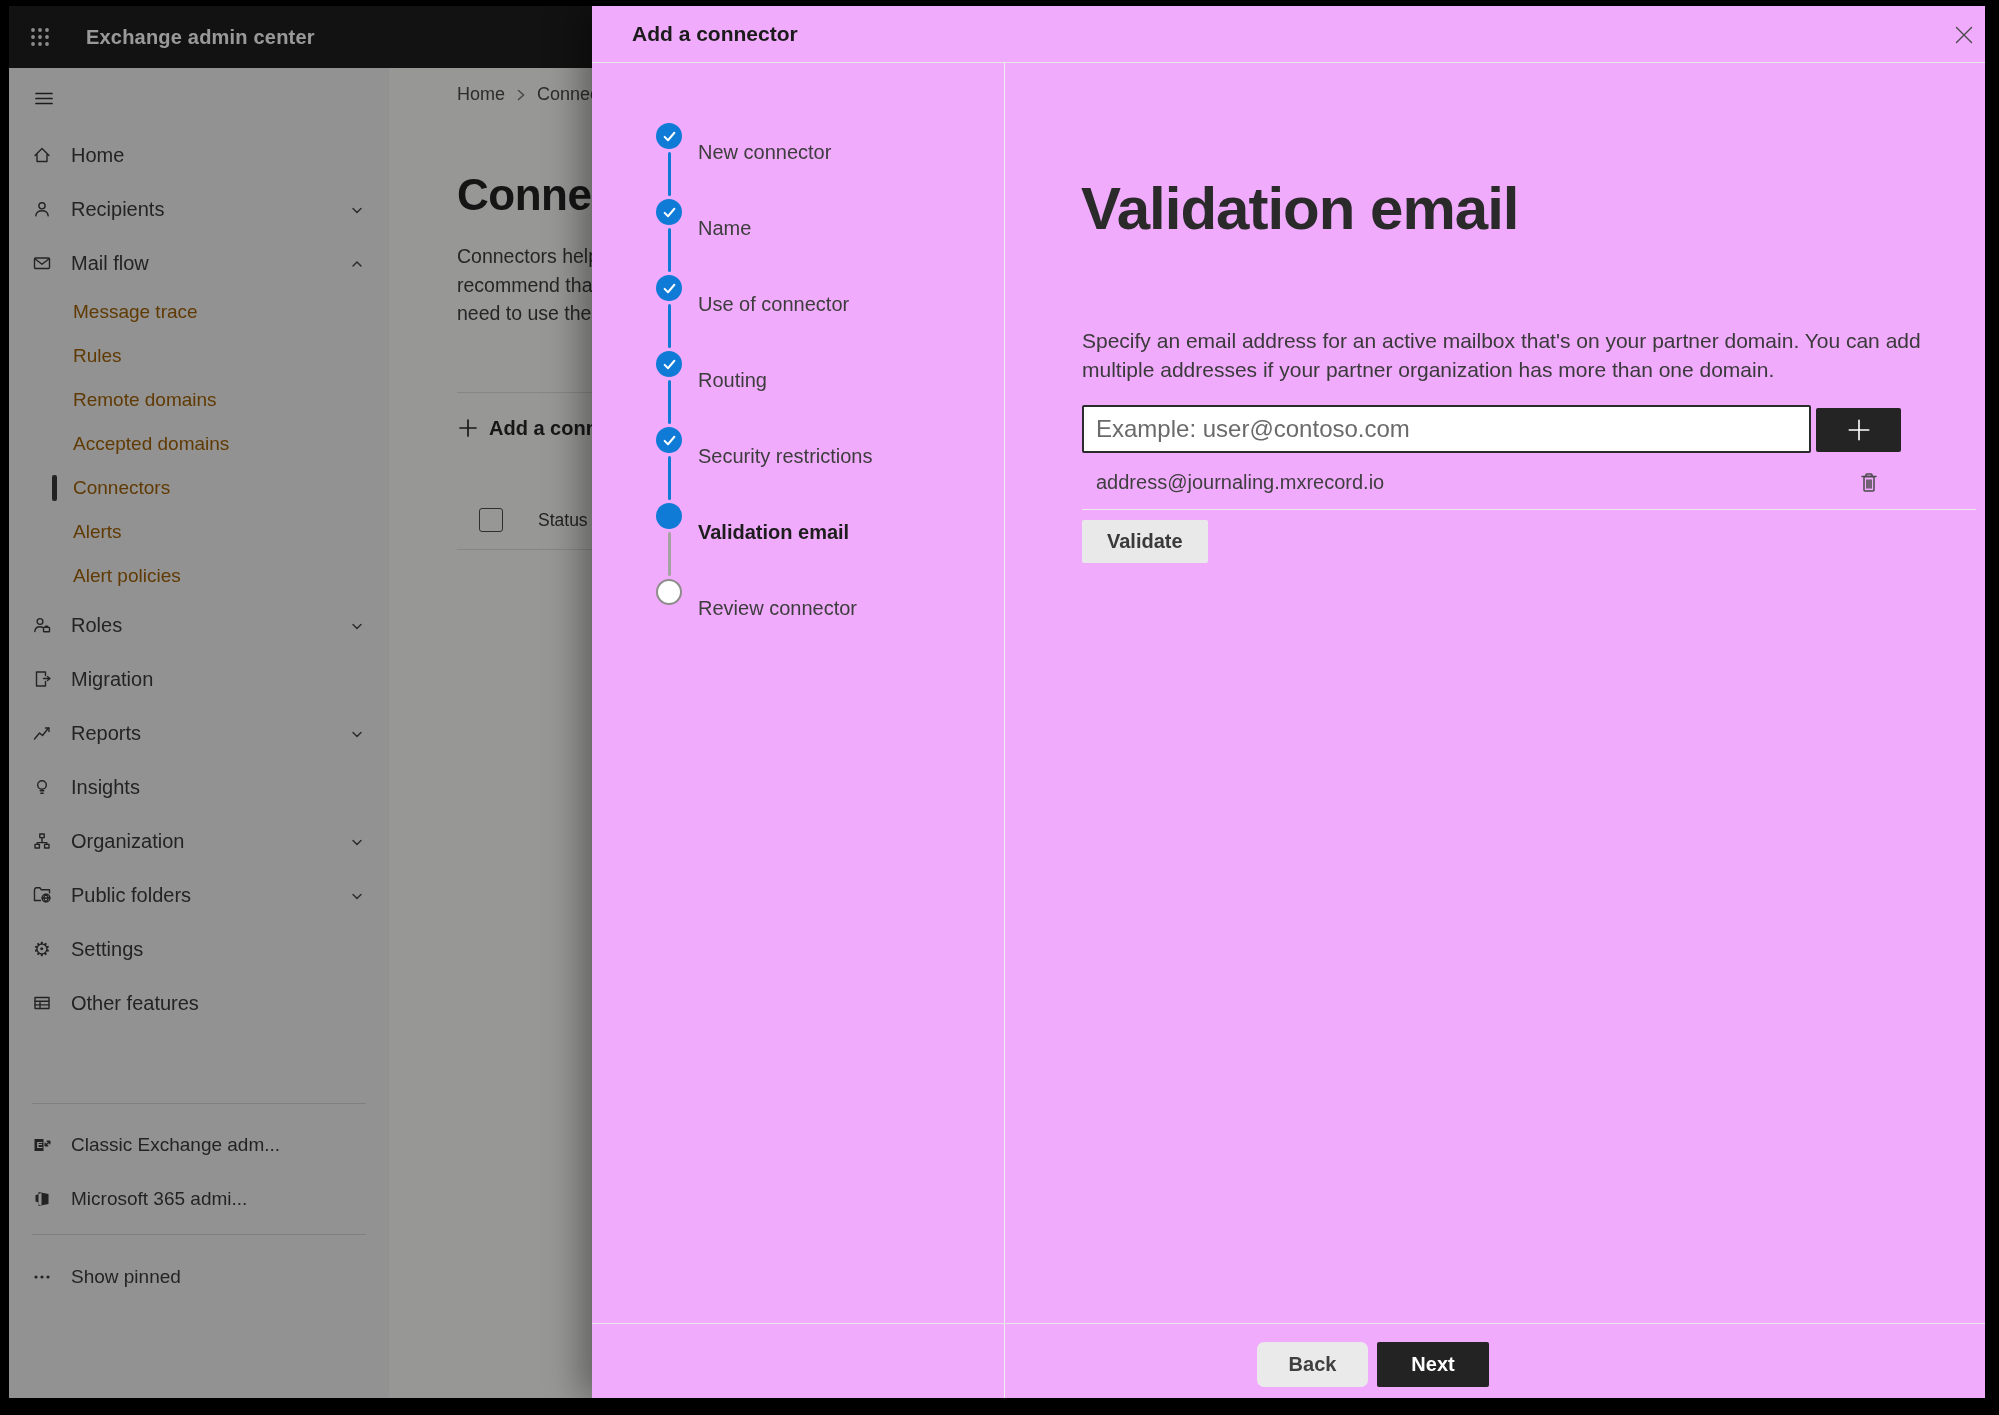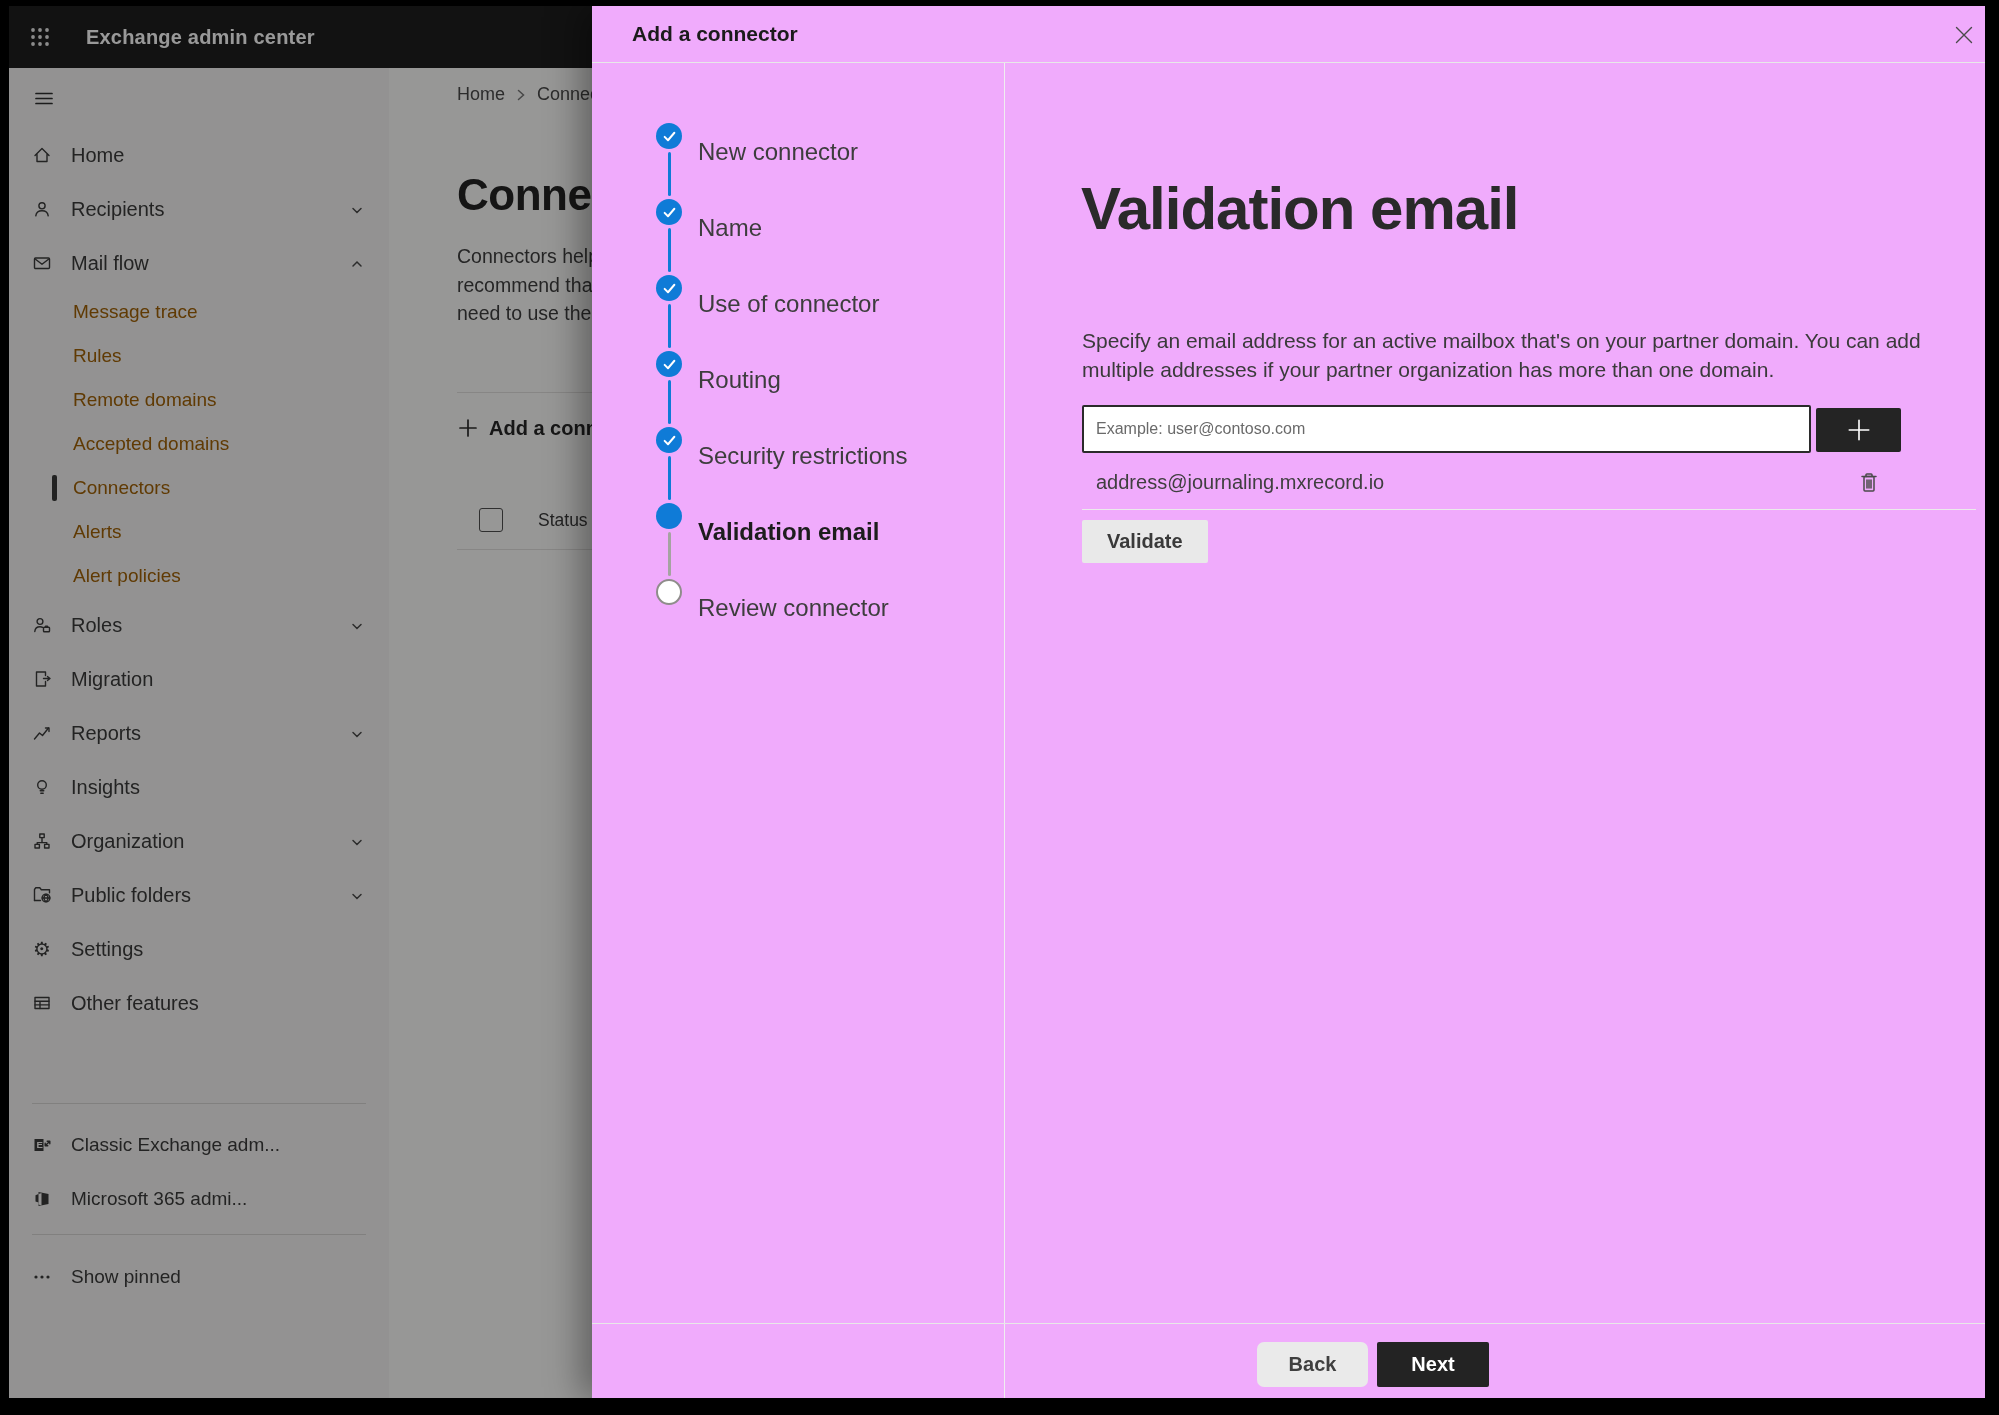--- a/index.html
+++ b/index.html
@@ -45,30 +45,30 @@
   .dialog{position:absolute;left:583px;top:0;width:1393px;height:1392px;background:#f0abfc;z-index:10;box-shadow:-12px 0 32px rgba(0,0,0,.35);}
   .dlg-header{position:absolute;left:0;top:0;right:0;height:57px;border-bottom:1px solid #e8e8e8;}
   .dlg-title{position:absolute;left:40px;top:16px;font-size:21px;font-weight:700;color:#1b1b1b;}
   .dlg-close{position:absolute;right:4px;top:12px;width:34px;height:34px;display:flex;align-items:center;justify-content:center;cursor:pointer;background:none;border:none;padding:0;}
 
   .stepper{position:absolute;left:0;top:57px;bottom:0;width:413px;border-right:1px solid #efefef;}
   .step{position:absolute;left:0;height:26px;display:flex;align-items:center;cursor:pointer;}
   .step-circle{position:absolute;left:64px;width:26px;height:26px;border-radius:50%;display:flex;align-items:center;justify-content:center;}
   .step-circle.done,.step-circle.current{background:#0f7bd7;}
   .step-circle.todo{background:#fff;border:2px solid #8f8d8b;}
-  .step-lbl{position:absolute;left:106px;font-size:24px;color:#3d3d3d;white-space:nowrap;margin-top:32px;}
+  .step-lbl{position:absolute;left:106px;font-size:20px;color:#3d3d3d;white-space:nowrap;margin-top:32px;}
   .step-lbl.current{font-weight:700;color:#1d1d1d;}
   .step-line{position:absolute;left:75.5px;width:3px;border-radius:2px;}
   .step-line.blue{background:#0f7bd7;}
   .step-line.gray{background:#a5a3a1;}
 
   .dlg-h1{position:absolute;left:489px;top:170px;font-size:60px;font-weight:700;color:#2a2a2a;letter-spacing:-1px;line-height:1.1;}
   .dlg-desc{position:absolute;left:490px;top:320px;font-size:21px;line-height:29px;color:#3a3a3a;}
   .email-input{position:absolute;left:490px;top:399px;width:729px;height:48px;border:2px solid #2b2b2b;border-radius:2px;background:#fff;
-    font-size:16px;color:#222;padding:0 12px;font-family:inherit;outline:none;}
+    font-size:24px;color:#222;padding:0 12px;font-family:inherit;outline:none;}
   .email-input::placeholder{color:#6a6a6a;opacity:1;}
   .plus-btn{position:absolute;left:1224px;top:402px;width:85px;height:44px;background:#242424;border:none;border-radius:2px;
     display:flex;align-items:center;justify-content:center;cursor:pointer;}
   .addr-row{position:absolute;left:490px;top:450px;width:894px;height:54px;border-bottom:1px solid #ebebeb;
     display:flex;align-items:center;padding-left:14px;font-size:20px;color:#3f3f3f;}
   .trash-btn{margin-left:auto;margin-right:92px;width:30px;height:32px;background:none;border:none;padding:0;display:flex;align-items:center;justify-content:center;cursor:pointer;}
   .validate-btn{position:absolute;left:490px;top:514px;height:43px;padding:0 25px;background:#e9e9e9;border:none;border-radius:2px;
     font-size:20px;font-weight:600;color:#3a3a3a;font-family:inherit;cursor:pointer;}
   .dlg-footer-line{position:absolute;left:0;right:0;top:1317px;height:1px;background:#e8e8e8;}
   .back-btn{position:absolute;left:665px;top:1336px;width:111px;height:45px;background:#eaeaea;border:none;border-radius:7px;

